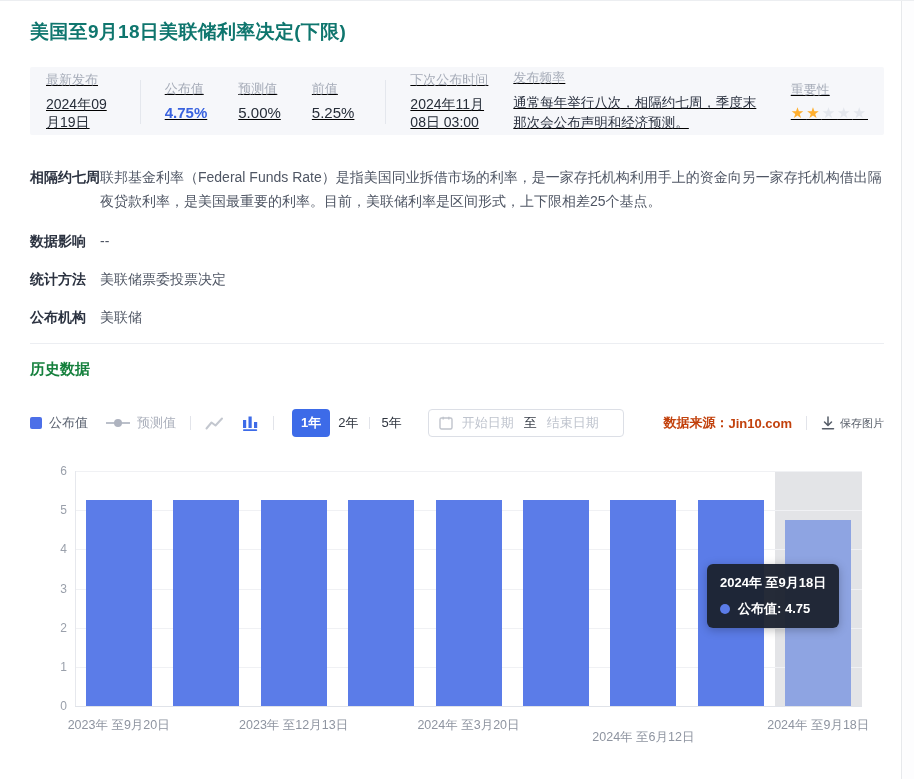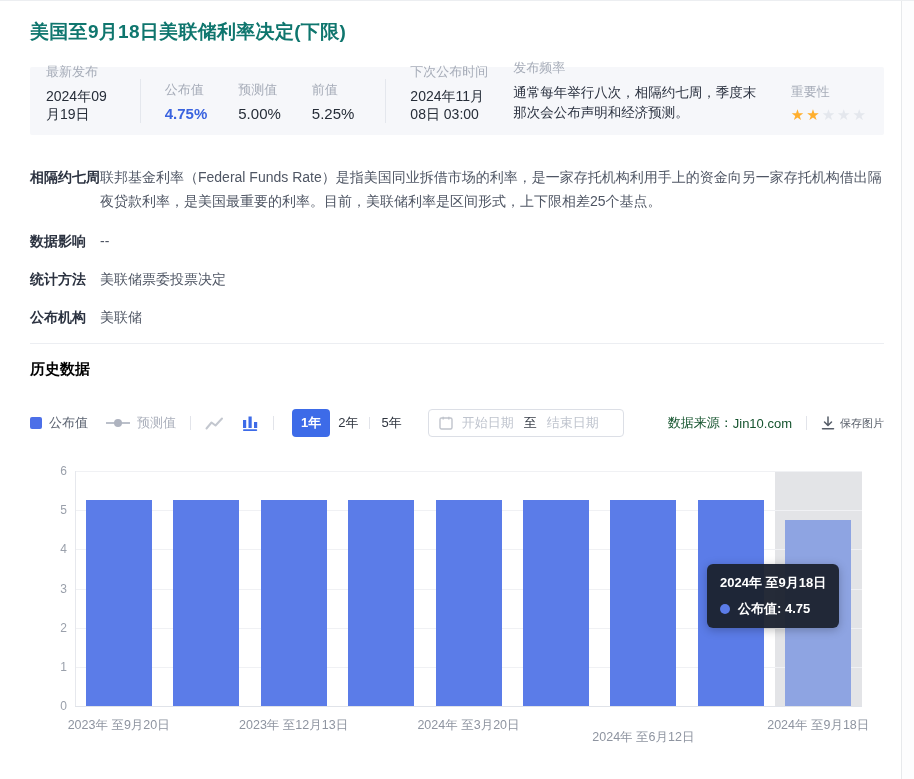--- a/index.html
+++ b/index.html
@@ -10,21 +10,21 @@
     border-top:1px solid #ECEEF1; overflow:hidden;
   }
   .scroll-edge { position:absolute; top:0; right:0; width:13px; height:100%;
     background:#FDFDFE; border-left:1px solid #E7E9EC; }
   .content { padding:0 30px; }
 
   h1.title { margin-top:18px; font-size:19px; font-weight:700; color:#0f766e; letter-spacing:.3px; }
 
   
   .summary { margin-top:22px; background:#F6F7FA; border-radius:2px;
-    display:flex; align-items:flex-end; padding:12px 16px; height:68px; gap:24px; }
+    display:flex; align-items:center; padding:12px 16px; height:68px; gap:24px;text-decoration:underline; }
   .scol .lbl { font-size:13px; color:#A6ACB8; margin-bottom:6px; white-space:nowrap; }
   .scol .val { font-size:14px; color:#262D38; line-height:18px; }
   .scol.latest { width:76px; }
   .scol.next { width:86px; }
   .scol.num { width:54px; }
   .scol.num .val { font-size:15px; }
   .val.blue { color:#3A63DF; font-weight:700; }
   .vdiv { width:1px; height:44px; background:#E4E7ED; margin-top:2px; }
   .scol.freq { width:276px; }
   .scol.freq .val { font-size:13.5px; line-height:20px; color:#2B3240; }
@@ -34,21 +34,21 @@
   .stars .off { color:#E4E7ED; }
 
   
   .drows { margin-top:30px; }
   .drow { display:flex; margin-bottom:14px; }
   .drow.first { margin-bottom:16px; }
   .dlabel { width:70px; flex:0 0 70px; font-size:14px; font-weight:700; color:#2B3240; line-height:24px; }
   .dvalue { font-size:14px; color:#4F5664; line-height:24px; }
 
   .hr { height:1px; background:#ECEEF2; margin-top:12px; }
-  .section-title { margin-top:16px; font-size:15px; font-weight:700; color:#000000; }
+  .section-title { margin-top:16px; font-size:15px; font-weight:700; color:#15803d; }
 
   
   .controls { margin-top:30px; display:flex; align-items:center; height:28px; }
   .legend-item { display:flex; align-items:center; cursor:pointer; }
   .legend-sq { width:12px; height:12px; background:#4C6FE8; border-radius:2px; margin-right:7px; }
   .legend-item .txt1 { font-size:13px; color:#5A6270; }
   .legend-line { position:relative; width:24px; height:2px; background:#BBC0CA; margin-right:7px; }
   .legend-line .dot { position:absolute; left:8px; top:-3px; width:8px; height:8px; border-radius:50%; background:#AEB3BF; }
   .legend-item .txt2 { font-size:13px; color:#ABB0BC; }
   .ml18 { margin-left:18px; }
@@ -56,21 +56,21 @@
   .chart-ico { display:flex; align-items:center; cursor:pointer; }
   .range-group { display:flex; align-items:center; margin-left:4px; }
   .range-btn { font-size:13px; color:#2F353F; padding:5px 8px; cursor:pointer; background:transparent; border:none; font-family:inherit; }
   .range-btn.active { background:#3D6BE8; color:#fff; border-radius:4px; font-weight:700; padding:5px 9px; }
   .range-sep { width:1px; height:12px; background:#E2E4EA; margin:0 3px; }
   .datepicker { margin-left:18px; display:flex; align-items:center; border:1px solid #DCDFE6; border-radius:4px; height:28px; padding:0 10px; width:196px; cursor:pointer; }
   .datepicker .ph { font-size:13px; color:#BFC4CE; }
   .datepicker .to { font-size:13px; color:#3A404A; margin:0 10px; }
   .datepicker .cal { margin-right:9px; display:flex; }
   .right-tools { margin-left:auto; display:flex; align-items:center; }
-  .source { font-size:13px; color:#14532d; }
+  .source { font-size:13px; color:#c2410c;font-weight:bold; }
   .save-btn { display:flex; align-items:center; font-size:11px; color:#565D68; cursor:pointer; background:none; border:none; font-family:inherit; }
   .save-btn svg { margin-right:5px; }
 
   
   .chart { position:relative; margin-top:14px; height:300px; }
   .gridline { position:absolute; height:1px; background:#F0F1F4; }
   .gridline.axis { background:#E0E3E9; }
   .yaxisline { position:absolute; width:1px; background:#E6E8ED; }
   .ylab { position:absolute; width:30px; text-align:right; font-size:12px; color:#9aa0ab; }
   .xlab { position:absolute; width:170px; text-align:center; font-size:12.5px; color:#8E94A0; }

